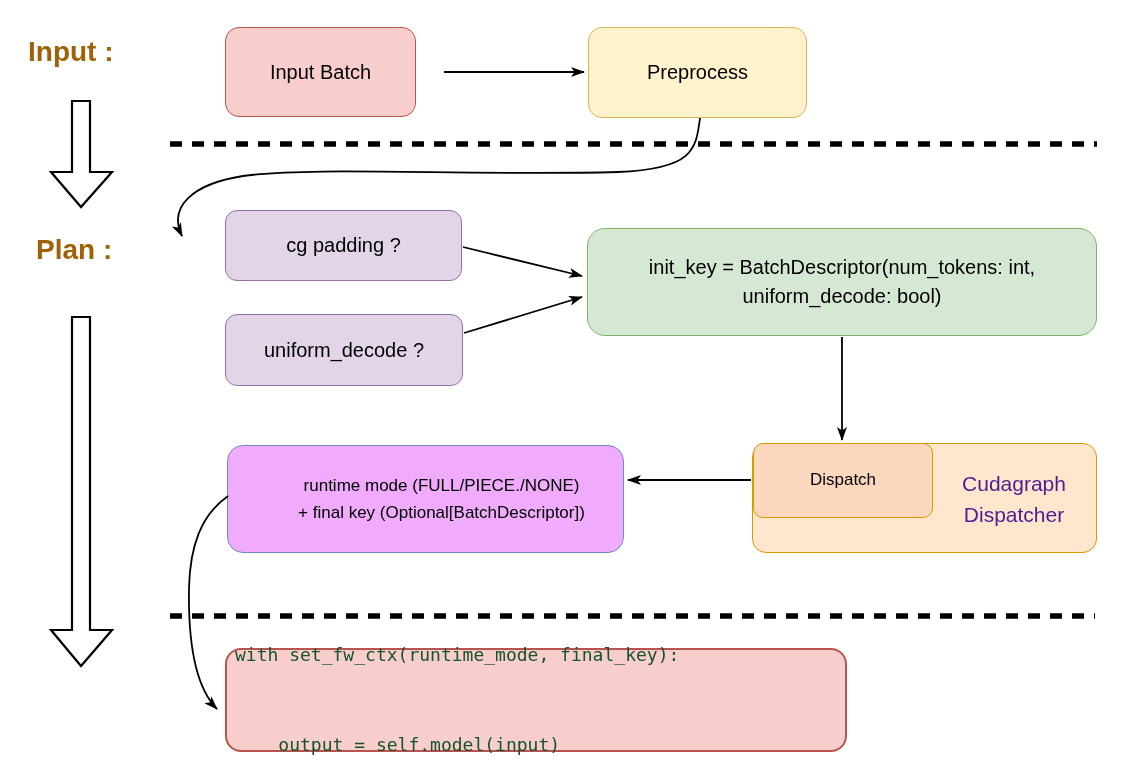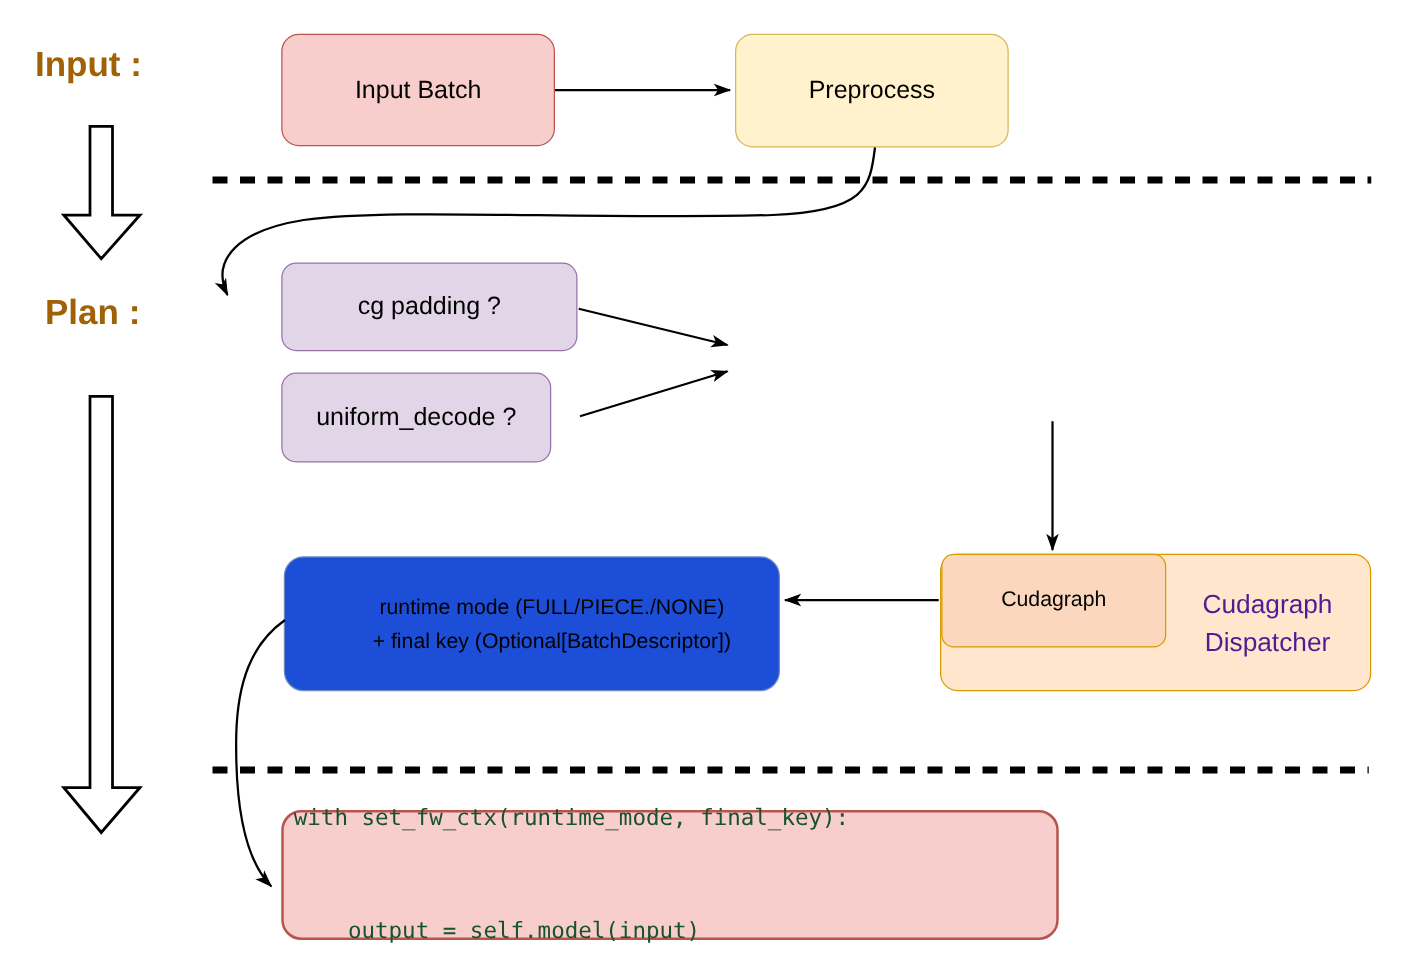--- a/index.html
+++ b/index.html
@@ -10,39 +10,39 @@
   .stage-label{
     position:absolute;font-size:28px;font-weight:bold;color:#a16207;
     white-space:nowrap;z-index:1;
   }
   .node{
     position:absolute;box-sizing:border-box;display:flex;
     align-items:center;justify-content:center;text-align:center;
     color:#000;z-index:1;line-height:1.45;
   }
   .node .lines{width:100%;}
-  .node-input-batch{left:225px;top:27px;width:219px;height:90px;
+  .node-input-batch{left:225px;top:27px;width:191px;height:90px;
     background:#f8cecc;border:1.6px solid #b85450;border-radius:14px;font-size:20px;}
   .node-preprocess{left:588px;top:27px;width:219px;height:91px;
     background:#fff2cc;border:1.6px solid #d6b656;border-radius:14px;font-size:20px;}
   .node-cg-padding{left:225px;top:210px;width:237px;height:71px;
     background:#e1d5e7;border:1.6px solid #9673a6;border-radius:12px;font-size:20px;}
-  .node-uniform-decode{left:225px;top:298px;width:216px;height:72px;
+  .node-uniform-decode{left:225px;top:314px;width:238px;height:72px;
     background:#e1d5e7;border:1.6px solid #9673a6;border-radius:12px;font-size:20px;}
   .node-init-key{left:587px;top:228px;width:510px;height:108px;
     background:#d5e8d4;border:1.6px solid #82b366;border-radius:18px;font-size:20px;}
   .node-cudagraph{left:752px;top:443px;width:345px;height:110px;
     background:#ffe6cc;border:1.8px solid #d79b00;border-radius:14px;z-index:1;}
   .node-dispatch{left:753px;top:443px;width:180px;height:75px;
     background:#fbd7bd;border:1.8px solid #d79b00;border-radius:10px;font-size:17px;z-index:2;}
   .cudagraph-text{left:938px;top:466px;width:152px;height:66px;
     position:absolute;display:flex;align-items:center;justify-content:center;
     text-align:center;font-size:21px;line-height:1.5;color:#4c1d95;z-index:2;}
   .node-runtime{left:227px;top:445px;width:397px;height:108px;
-    background:#1d4ed8;border:1.6px solid #6c8ebf;border-radius:16px;font-size:17px;line-height:1.6;padding-left:32px;}
+    background:#f0abfc;border:1.6px solid #6c8ebf;border-radius:16px;font-size:17px;line-height:1.6;padding-left:32px;}
   .node-code{left:225px;top:648px;width:622px;height:104px;
     background:#f8cecc;border:2px solid #b85450;border-radius:16px;
     font-family:"DejaVu Sans Mono","Liberation Mono",monospace;font-size:18px;
     color:#14532d;justify-content:flex-start;padding-left:8px;line-height:30px;}
   .node-code .lines{white-space:pre;text-align:left;}
   .wires{position:absolute;left:0;top:0;z-index:3;pointer-events:none;}
 </style>
 </head>
 <body>
 
@@ -60,26 +60,32 @@
   </div>
 
   <div class="node node-cg-padding">
     <span>cg padding ?</span>
   </div>
 
   <div class="node node-uniform-decode">
     <span>uniform_decode ?</span>
   </div>
 
+  <div class="node node-init-key">
+    <div class="lines">
+      <div>init_key = BatchDescriptor(num_tokens: int,</div>
+      <div>uniform_decode: bool)</div>
+    </div>
+  </div>
 
   <div class="node node-cudagraph"></div>
   <div class="cudagraph-text">Cudagraph Dispatcher</div>
 
   <div class="node node-dispatch">
-    <span>Cudagraph</span>
+    <span>Dispatch</span>
   </div>
 
   <div class="node node-runtime">
     <div class="lines">
       <div>runtime mode (FULL/PIECE./NONE)</div>
       <div>+ final key (Optional[BatchDescriptor])</div>
     </div>
   </div>
 
   <div class="node node-code">

